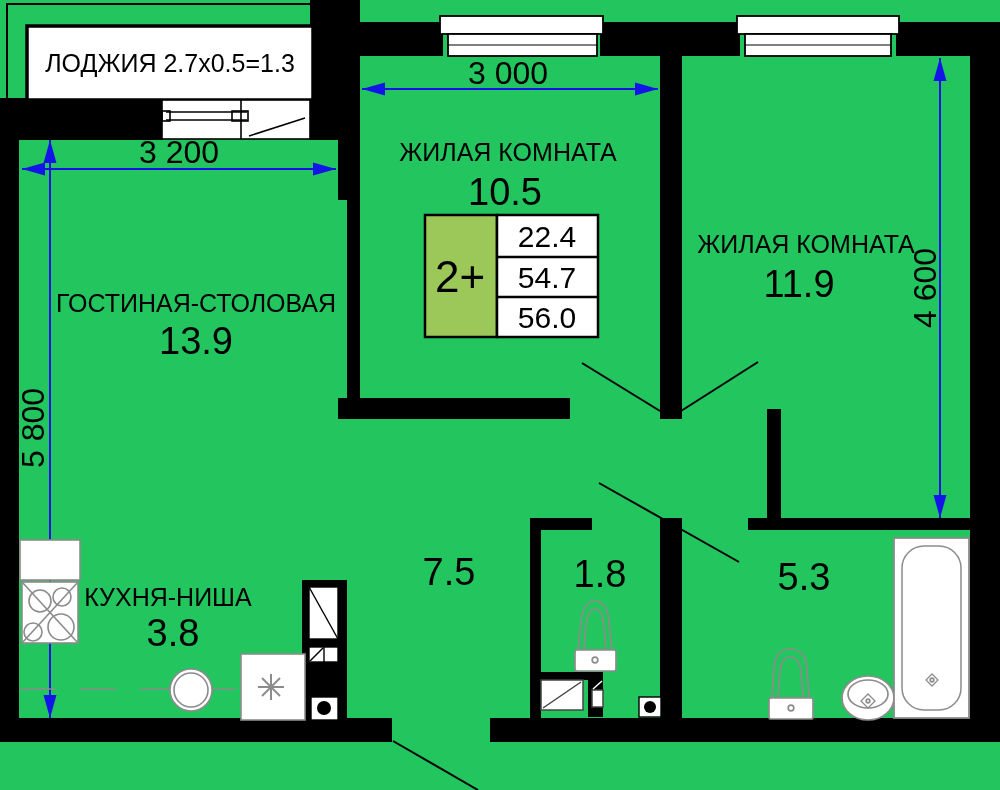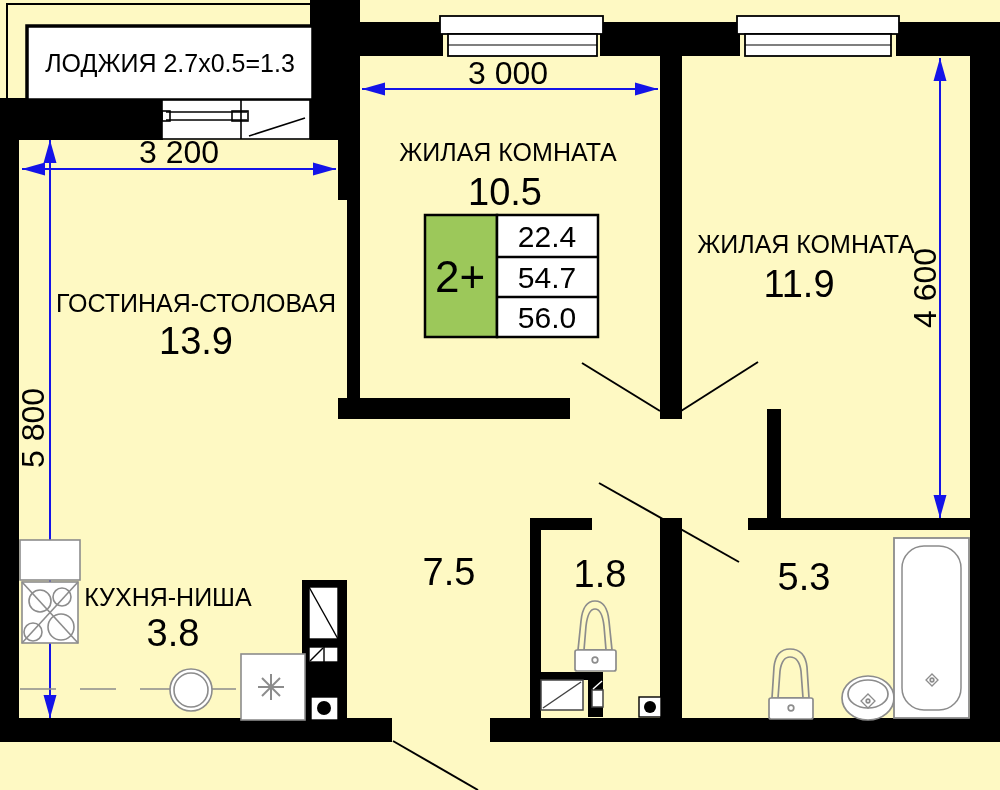--- a/index.html
+++ b/index.html
@@ -1,16 +1,16 @@
 <!DOCTYPE html>
 <html><head>
 <meta charset="utf-8">
 <style>
   html,body{margin:0;padding:0;background:#ffffff;}
-  .plan-wrap{width:1000px;height:790px;background:#fef9c3;position:relative;overflow:hidden;}
+  .plan-wrap{width:1000px;height:790px;background:#22c55e;position:relative;overflow:hidden;}
   svg{display:block;}
   svg text{font-family:"Liberation Sans","DejaVu Sans",sans-serif;fill:#000;}
   .room-name{font-size:25px;}
   .room-area{font-size:38px;}
   .dim-text{font-size:32px;}
   .loggia-text{font-size:25px;}
   .info-label{font-size:44px;}
   .info-value{font-size:30px;}
 </style>
 </head>

